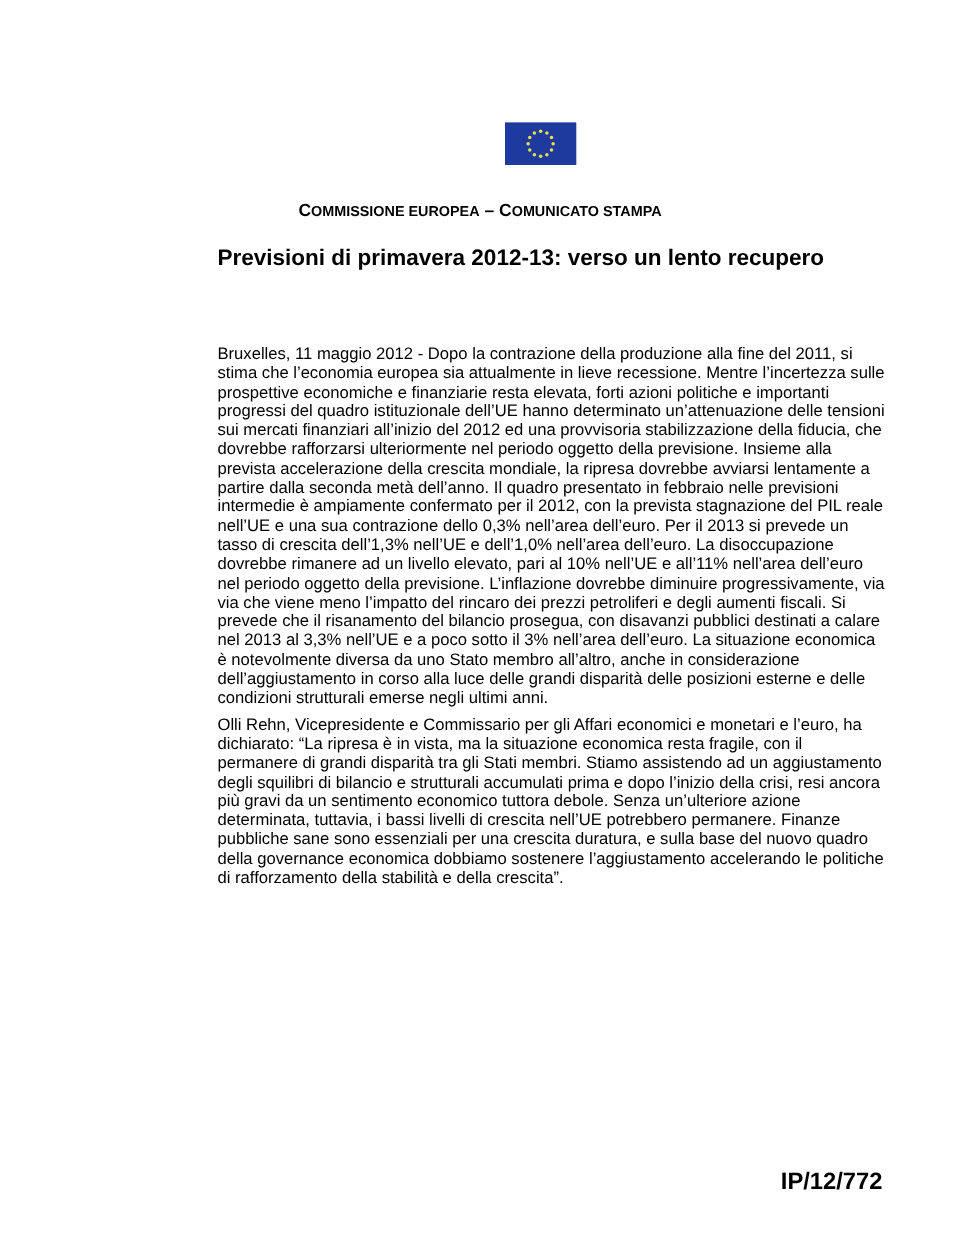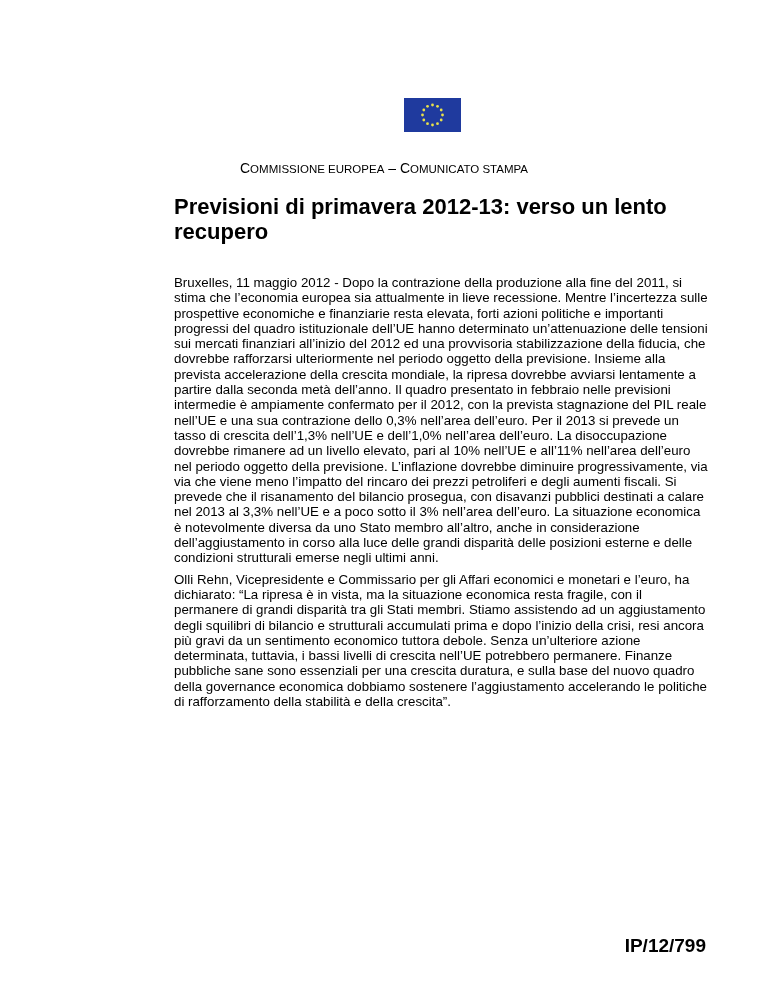--- a/index.html
+++ b/index.html
@@ -1,24 +1,24 @@
 <!DOCTYPE html>
 <html><head>
   <meta charset="utf-8">
   <style>
     html, body { margin: 0; padding: 0; background: #ffffff; }
     body { width: 768px; height: 994px; position: relative; overflow: hidden;
            font-family: "Liberation Sans", sans-serif; color: #000; }
     .flag { position: absolute; left: 404px; top: 98px; width: 57px; height: 34px; background: #1f3a9e; }
     .flag svg { width: 100%; height: 100%; display: block; }
     .header { position: absolute; left: 0; width: 768px; top: 160px; text-align: center;
-              font-weight: normal; font-size: 11.5px; letter-spacing: 0; }
+              font-weight: bold; font-size: 11.5px; letter-spacing: 0; }
     .header .big { font-size: 14px; }
     .title { position: absolute; left: 174px; top: 194px; width: 520px; margin: 0;
-             font-size: 22px; font-weight: bold; line-height: 25px; }
+             font-size: 18px; font-weight: bold; line-height: 25px; }
     .body { position: absolute; left: 174px; top: 257px; width: 535px; font-size: 13.3px; line-height: 15.3px; margin-top: 18px; }
     .body p { margin: 0 0 6px 0; }
     .quote { }
     .ref { position: absolute; right: 62px; top: 935px; font-size: 19px; font-weight: bold; }
   </style>
 </head>
 <body>
 
 <div class="flag">
   <svg viewBox="0 0 57 34">
@@ -44,13 +44,13 @@
   <span class="big">C</span><span>OMMISSIONE EUROPEA</span><span class="big"> – </span><span class="big">C</span><span>OMUNICATO STAMPA</span>
 </div>
 
 <h1 class="title">Previsioni di primavera 2012-13: verso un lento recupero</h1>
 
 <div class="body">
   <p>Bruxelles, 11 maggio 2012 - Dopo la contrazione della produzione alla fine del 2011, si stima che l’economia europea sia attualmente in lieve recessione. Mentre l’incertezza sulle prospettive economiche e finanziarie resta elevata, forti azioni politiche e importanti progressi del quadro istituzionale dell’UE hanno determinato un’attenuazione delle tensioni sui mercati finanziari all’inizio del 2012 ed una provvisoria stabilizzazione della fiducia, che dovrebbe rafforzarsi ulteriormente nel periodo oggetto della previsione. Insieme alla prevista accelerazione della crescita mondiale, la ripresa dovrebbe avviarsi lentamente a partire dalla seconda metà dell’anno. Il quadro presentato in febbraio nelle previsioni intermedie è ampiamente confermato per il 2012, con la prevista stagnazione del PIL reale nell’UE e una sua contrazione dello 0,3% nell’area dell’euro. Per il 2013 si prevede un tasso di crescita dell’1,3% nell’UE e dell’1,0% nell’area dell’euro. La disoccupazione dovrebbe rimanere ad un livello elevato, pari al 10% nell’UE e all’11% nell’area dell’euro nel periodo oggetto della previsione. L’inflazione dovrebbe diminuire progressivamente, via via che viene meno l’impatto del rincaro dei prezzi petroliferi e degli aumenti fiscali. Si prevede che il risanamento del bilancio prosegua, con disavanzi pubblici destinati a calare nel 2013 al 3,3% nell’UE e a poco sotto il 3% nell’area dell’euro. La situazione economica è notevolmente diversa da uno Stato membro all’altro, anche in considerazione dell’aggiustamento in corso alla luce delle grandi disparità delle posizioni esterne e delle condizioni strutturali emerse negli ultimi anni.</p>
   <p><span>Olli Rehn, Vicepresidente e Commissario per gli Affari economici e monetari e l’euro, ha dichiarato: </span><span class="quote">“La ripresa è in vista, ma la situazione economica resta fragile, con il permanere di grandi disparità tra gli Stati membri. Stiamo assistendo ad un aggiustamento degli squilibri di bilancio e strutturali accumulati prima e dopo l’inizio della crisi, resi ancora più gravi da un sentimento economico tuttora debole. Senza un’ulteriore azione determinata, tuttavia, i bassi livelli di crescita nell’UE potrebbero permanere. Finanze pubbliche sane sono essenziali per una crescita duratura, e sulla base del nuovo quadro della governance economica dobbiamo sostenere l’aggiustamento accelerando le politiche di rafforzamento della stabilità e della crescita”.</span></p>
 </div>
 
-<div class="ref">IP/12/799</div>
+<div class="ref">IP/12/772</div>
 
 </body></html>

